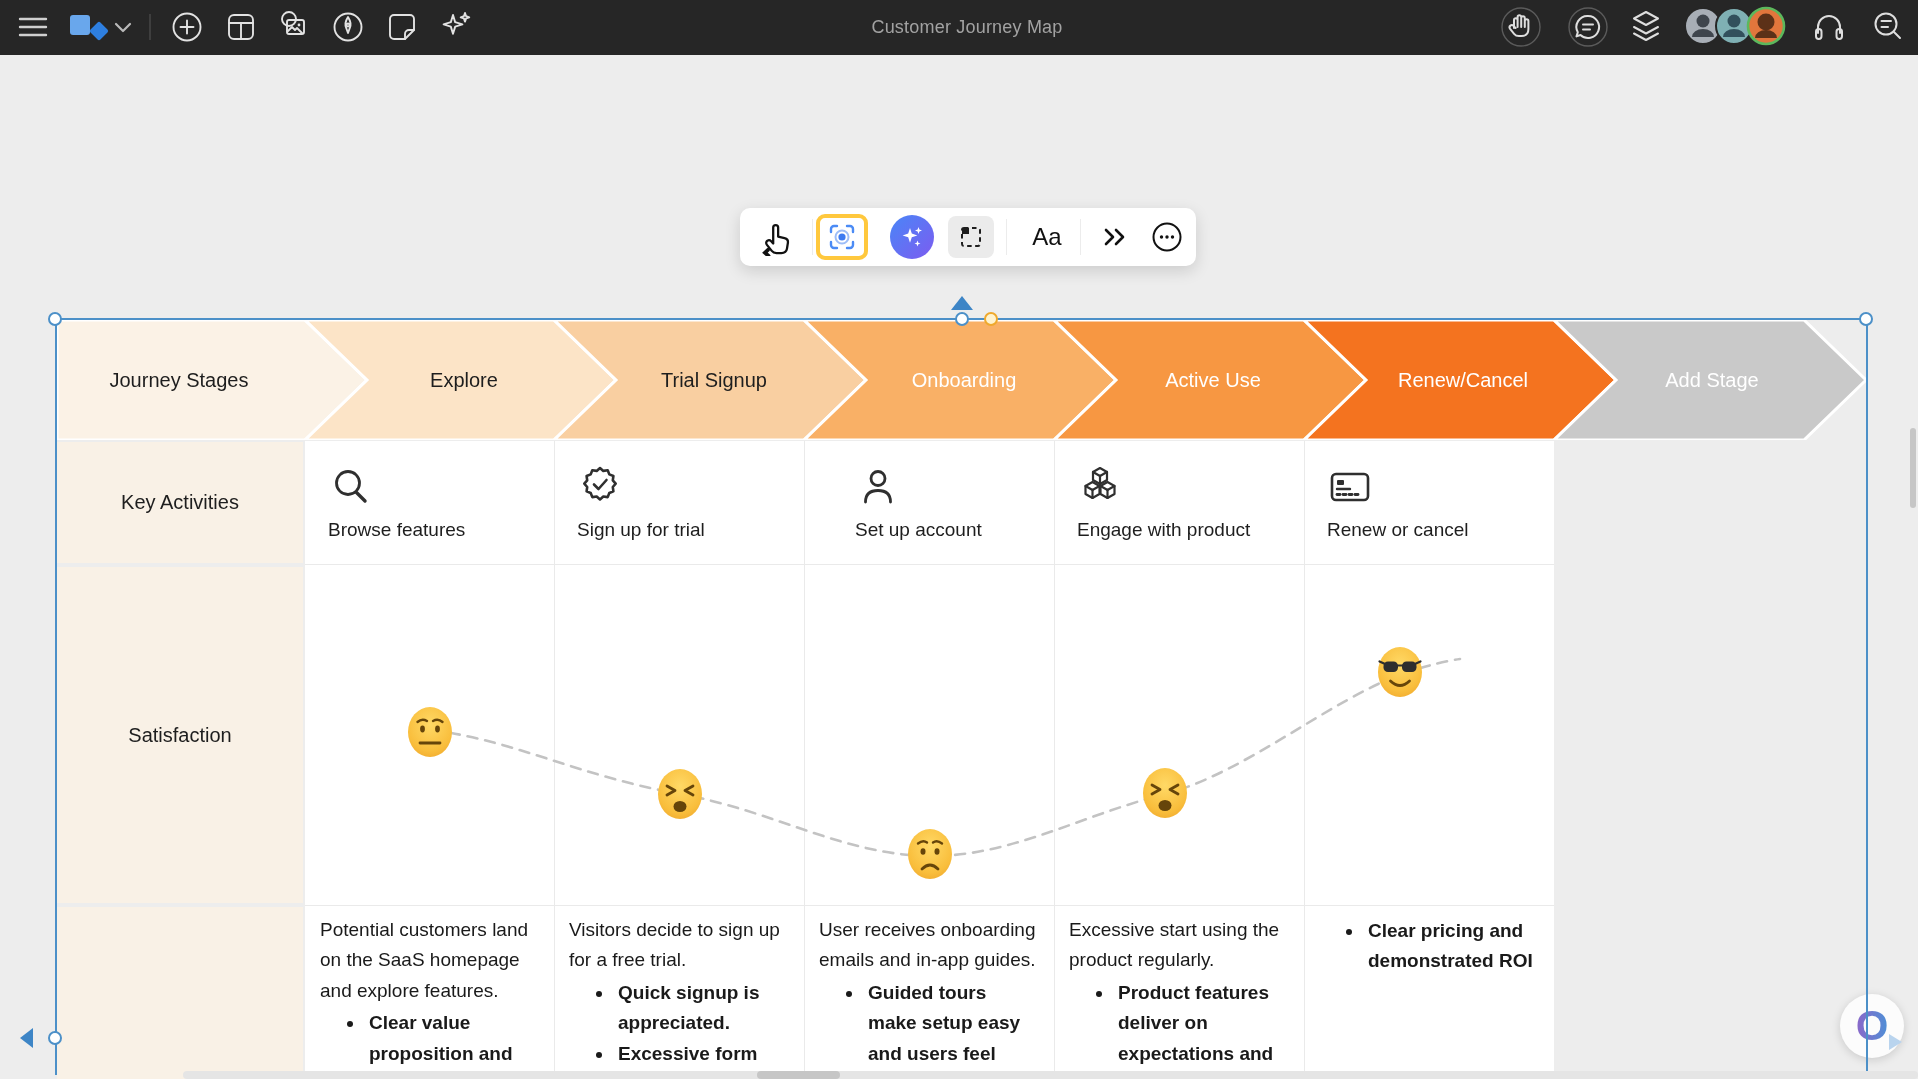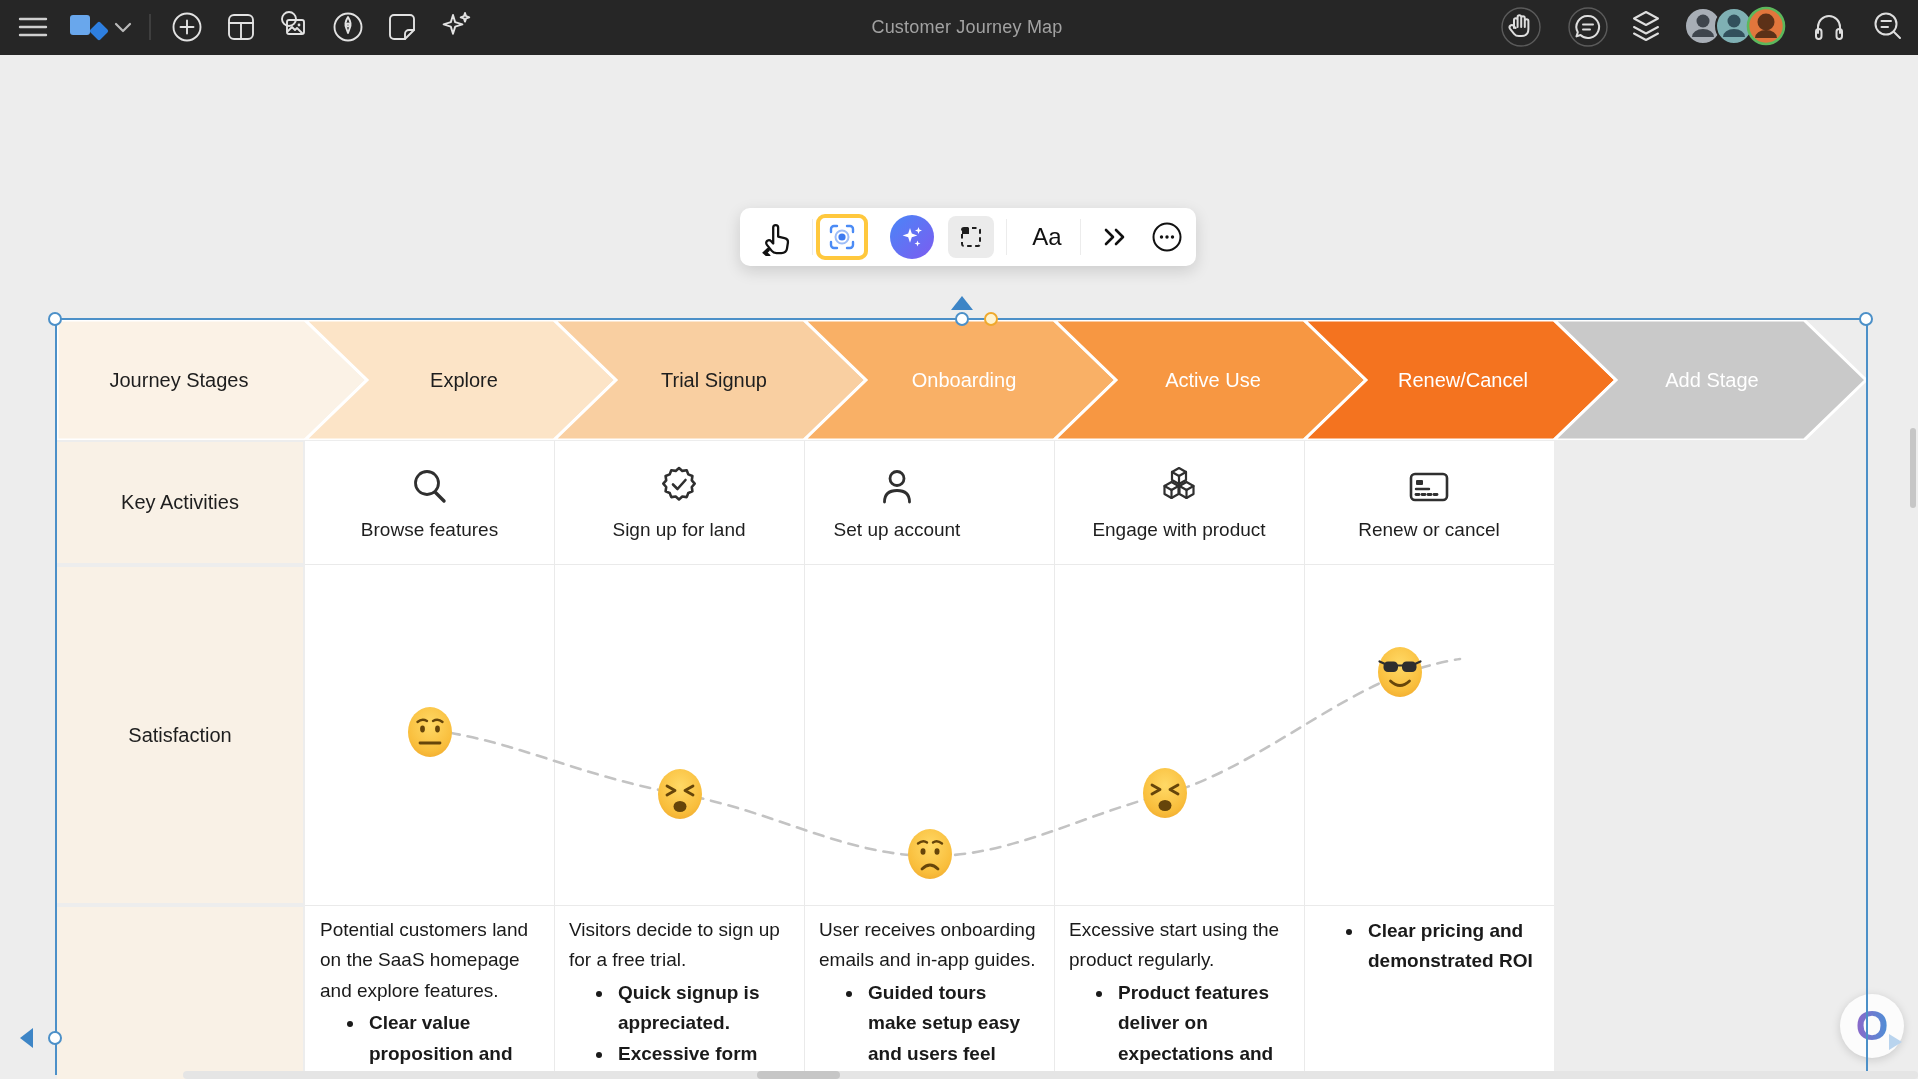--- a/index.html
+++ b/index.html
@@ -11,21 +11,21 @@
   .tb-title{position:absolute;top:0;left:0;width:100%;height:55px;line-height:55px;
     text-align:center;color:#A2A2A2;font-size:18px;letter-spacing:.2px;}
   
   #canvas{position:absolute;top:55px;left:0;width:1918px;height:1024px;background:#EDEDED;}
   
   .content-bg{left:305px;top:386px;width:1249px;height:638px;background:#FFFFFF;}
   .label-cell{left:57px;width:246px;background:#F9F1E6;display:flex;align-items:center;justify-content:center;
     color:#1E1E1E;font-size:20px;}
   .vline{width:1px;background:#EAEAEA;top:386px;height:638px;}
   .hline{height:1px;background:#EAEAEA;left:305px;width:1249px;}
-  .act-cell{top:386px;height:122px;display:flex;flex-direction:column;align-items:center;justify-content:center;gap:9px;}
+  .act-cell{top:386px;height:122px;display:flex;flex-direction:column;justify-content:center;gap:9px;margin-left:23px;}
   .act-label{font-size:19px;color:#1E1E1E;}
   .desc-cell{top:850px;height:174px;overflow:hidden;box-sizing:border-box;padding:9px 14px 0 14px;
     font-size:19px;line-height:1.6;color:#1A1A1A;}
   .desc-cell p{margin:1px;}
   .desc-cell ul{margin:2px 0 0 0;padding-left:46px;}
   .desc-cell li{padding-left:4px;font-weight:bold;}
   
   .emoji{position:absolute;width:48px;height:52px;z-index:6;}
   
   .sel-line{background:#4C90C8;z-index:20;}
@@ -200,23 +200,23 @@
       <circle cx="20" cy="19" r="11.5"></circle>
         <line x1="28.5" y1="28.5" x2="37" y2="37" stroke-width="3.4"></line>
     </svg>
     <span class="act-label">Browse features</span>
   </div>
   <div class="abs act-cell" style="left:554px;width:250px">
     <svg width="46" height="46" viewBox="0 0 46 46" fill="none" stroke="#2F2F2F" stroke-width="2.6" stroke-linecap="round" stroke-linejoin="round">
       <path d="M23 4 l3.3 2.9 4.4 -.6 1.6 4.1 4.1 1.6 -.6 4.4 2.9 3.3 -2.9 3.3 .6 4.4 -4.1 1.6 -1.6 4.1 -4.4 -.6 -3.3 2.9 -3.3 -2.9 -4.4 .6 -1.6 -4.1 -4.1 -1.6 .6 -4.4 -2.9 -3.3 2.9 -3.3 -.6 -4.4 4.1 -1.6 1.6 -4.1 4.4 .6 z"></path>
       <path d="M17 20.5 l4.5 4.5 8 -9"></path>
     </svg>
-    <span class="act-label">Sign up for land</span>
-  </div>
-  <div class="abs act-cell" style="left:772px;width:250px">
+    <span class="act-label">Sign up for trial</span>
+  </div>
+  <div class="abs act-cell" style="left:832px;width:250px">
     <svg width="46" height="46" viewBox="0 0 46 46" fill="none" stroke="#2F2F2F" stroke-width="2.8" stroke-linecap="round">
       <circle cx="23" cy="14.5" r="7"></circle>
         <path d="M10.5 38 q0 -11.5 12.5 -11.5 q12.5 0 12.5 11.5"></path>
     </svg>
     <span class="act-label">Set up account</span>
   </div>
   <div class="abs act-cell" style="left:1304px;width:250px">
     <svg width="46" height="46" viewBox="0 0 46 46" fill="none" stroke="#2F2F2F" stroke-width="2.6" stroke-linecap="round">
       <rect x="5" y="10" width="36" height="26" rx="4"></rect>
       <rect x="10" y="16" width="7" height="5" rx="1" fill="#2F2F2F" stroke="none"></rect>

